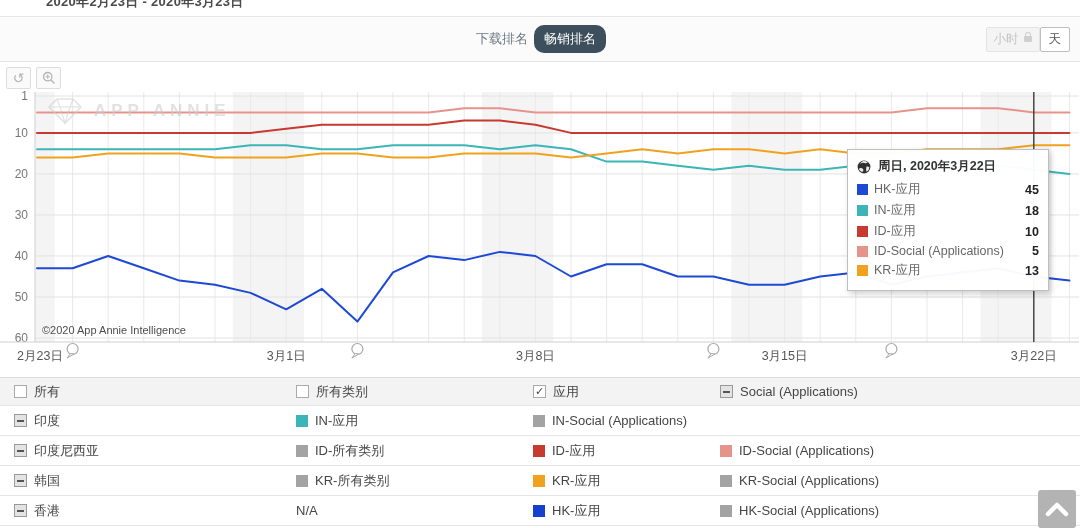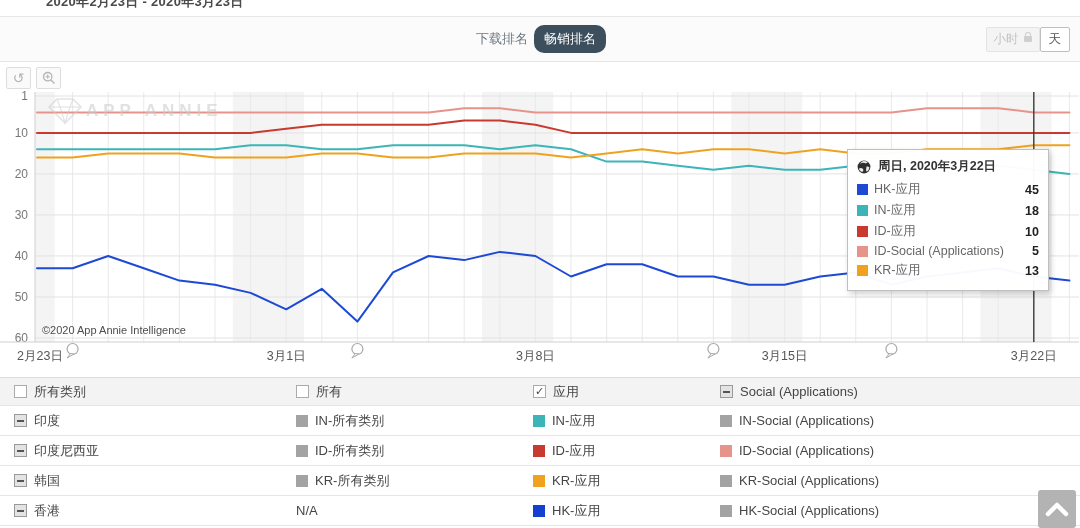--- a/index.html
+++ b/index.html
@@ -19,21 +19,21 @@
   .granularity{position:absolute;right:10px;top:0;height:100%;display:flex;align-items:center;}
   .btn-hour{display:inline-flex;align-items:center;background:#f4f4f4;border:1px solid #e3e3e3;border-radius:2px;color:#c3c3c3;font-size:12.5px;padding:3px 7px;font-family:inherit;}
   .btn-day{background:#fff;border:1px solid #bfbfbf;border-radius:2px;color:#555;font-size:12.5px;padding:3px 8px;font-family:inherit;cursor:pointer;}
   .lock-icon{position:relative;width:8px;height:6px;background:#cfcfcf;border-radius:1px;display:inline-block;margin-left:5px;}
   .lock-icon::before{content:"";position:absolute;top:-4px;left:1.5px;width:4px;height:4px;border:1.3px solid #cfcfcf;border-bottom:none;border-radius:3px 3px 0 0;}
   
   .chart-section{position:relative;height:316px;background:#fff;}
   .chart-toolbar{position:absolute;top:5px;left:6px;display:flex;gap:5px;z-index:5;}
   .mini-btn{width:25px;height:22px;border:1px solid #ddd;background:#fafafa;border-radius:2px;display:flex;align-items:center;justify-content:center;color:#b5b5b5;font-size:14px;padding:0;cursor:pointer;}
   #chart-svg{position:absolute;left:0;top:0;width:1080px;height:316px;}
-  .watermark{position:absolute;left:46px;top:34px;display:flex;align-items:center;gap:2px;opacity:.55;z-index:2;pointer-events:none;}
+  .watermark{position:absolute;left:46px;top:34px;display:flex;align-items:center;gap:10px;opacity:.55;z-index:2;pointer-events:none;}
   .watermark-text{font-size:17px;font-weight:bold;letter-spacing:5px;color:#c9c9cc;}
   .copyright{position:absolute;left:42px;top:262px;font-size:11px;color:#4d4d4d;z-index:2;}
   
   .tooltip{position:absolute;left:847px;top:87px;width:182px;background:rgba(255,255,255,.97);
     border:1px solid #bfbfbf;box-shadow:2px 3px 6px rgba(0,0,0,.18);z-index:6;padding:8px 9px 7px 9px;}
   .tooltip-title{display:flex;align-items:center;gap:7px;font-size:12.5px;font-weight:bold;color:#333;margin-bottom:6px;}
   .tt-row{display:flex;align-items:center;gap:6px;margin:4px 0;font-size:12.5px;color:#666;}
   .tt-chip{width:11px;height:11px;flex:none;}
   .tt-label{flex:1;white-space:nowrap;}
   .tt-value{font-weight:bold;color:#222;margin-left:22px;}
@@ -212,43 +212,39 @@
           <span class="tt-value">13</span>
         </div>
       </div>
   </div>
 </div>
 
 <div class="series-table" id="series-table">
     <div class="t-row header">
       <div class="t-cell">
         <span class="cb unchecked"></span>
+        <span>所有</span>
+      </div>
+      <div class="t-cell">
+        <span class="cb unchecked"></span>
         <span>所有类别</span>
-      </div>
-      <div class="t-cell">
-        <span class="cb unchecked"></span>
-        <span>所有</span>
       </div>
       <div class="t-cell">
         <span class="cb checked"></span>
         <span>应用</span>
       </div>
       <div class="t-cell">
         <span class="cb indeterminate"></span>
         <span>Social (Applications)</span>
       </div>
     </div>
     <div class="t-row">
       <div class="t-cell">
         <span class="cb indeterminate"></span>
         <span>印度</span>
-      </div>
-      <div class="t-cell">
-        <span class="swatch" style="background: rgb(163, 163, 163);"></span>
-        <span>IN-所有类别</span>
       </div>
       <div class="t-cell">
         <span class="swatch" style="background: rgb(60, 181, 184);"></span>
         <span>IN-应用</span>
       </div>
       <div class="t-cell">
         <span class="swatch" style="background: rgb(163, 163, 163);"></span>
         <span>IN-Social (Applications)</span>
       </div>
     </div>

